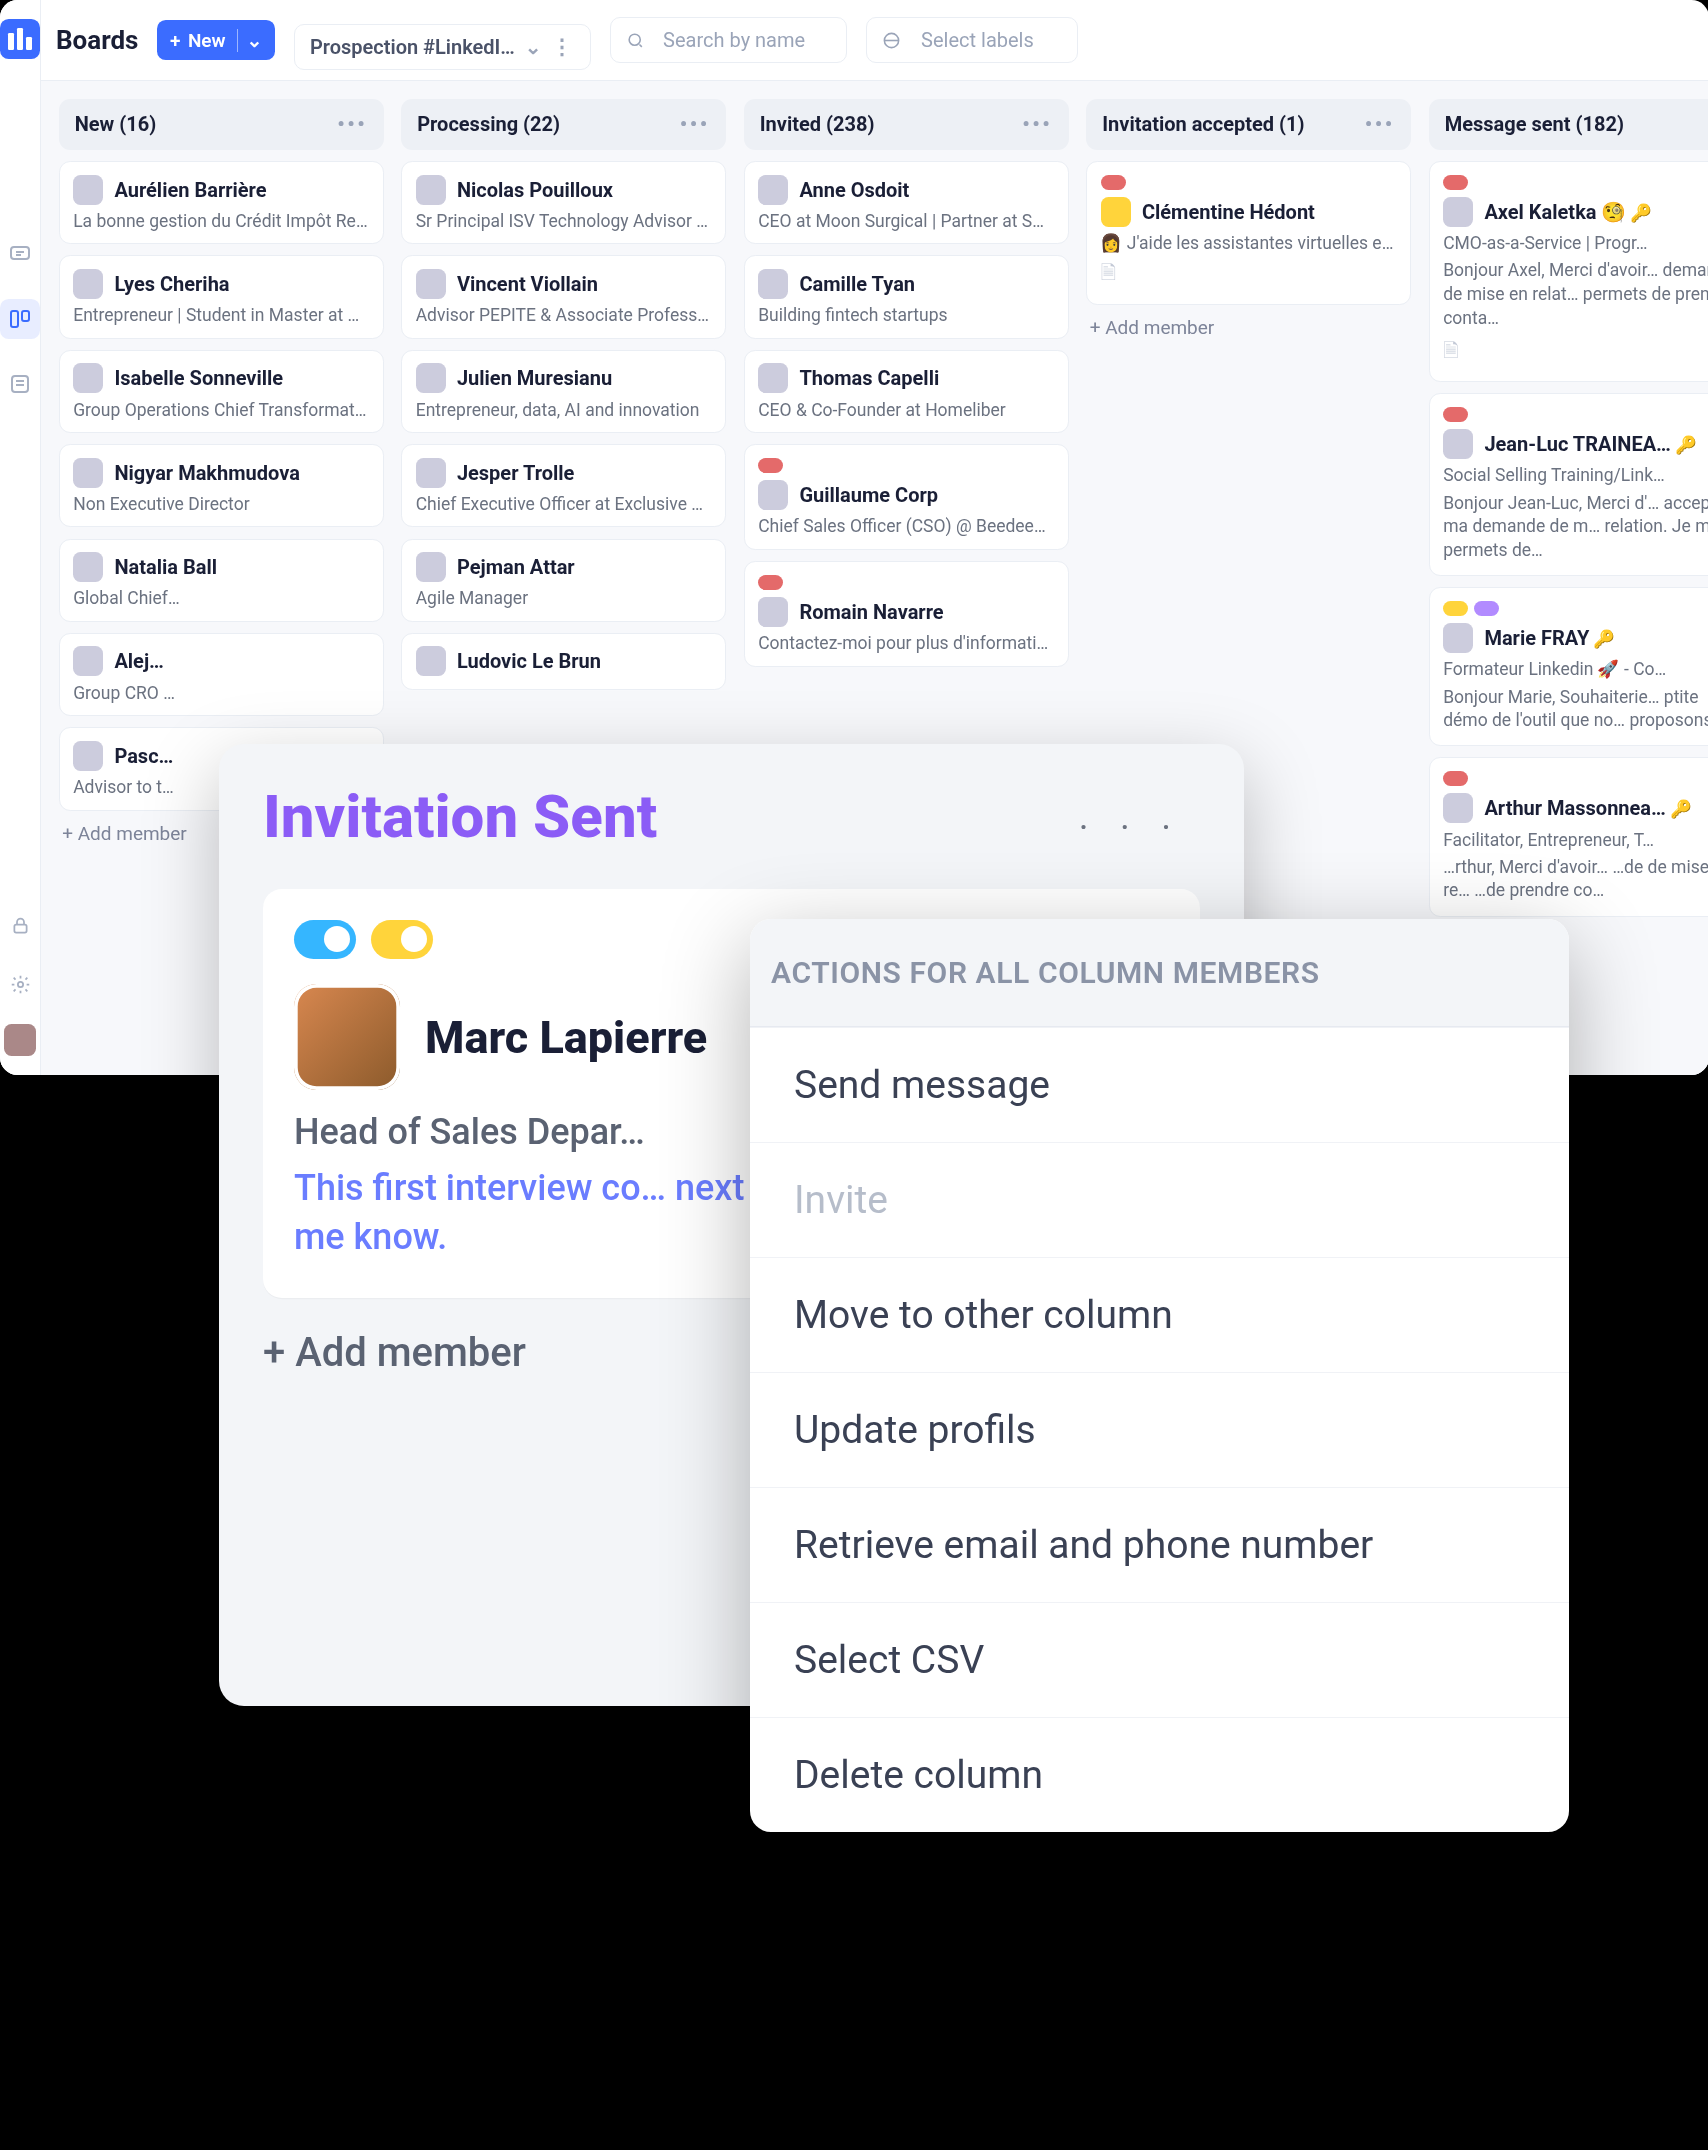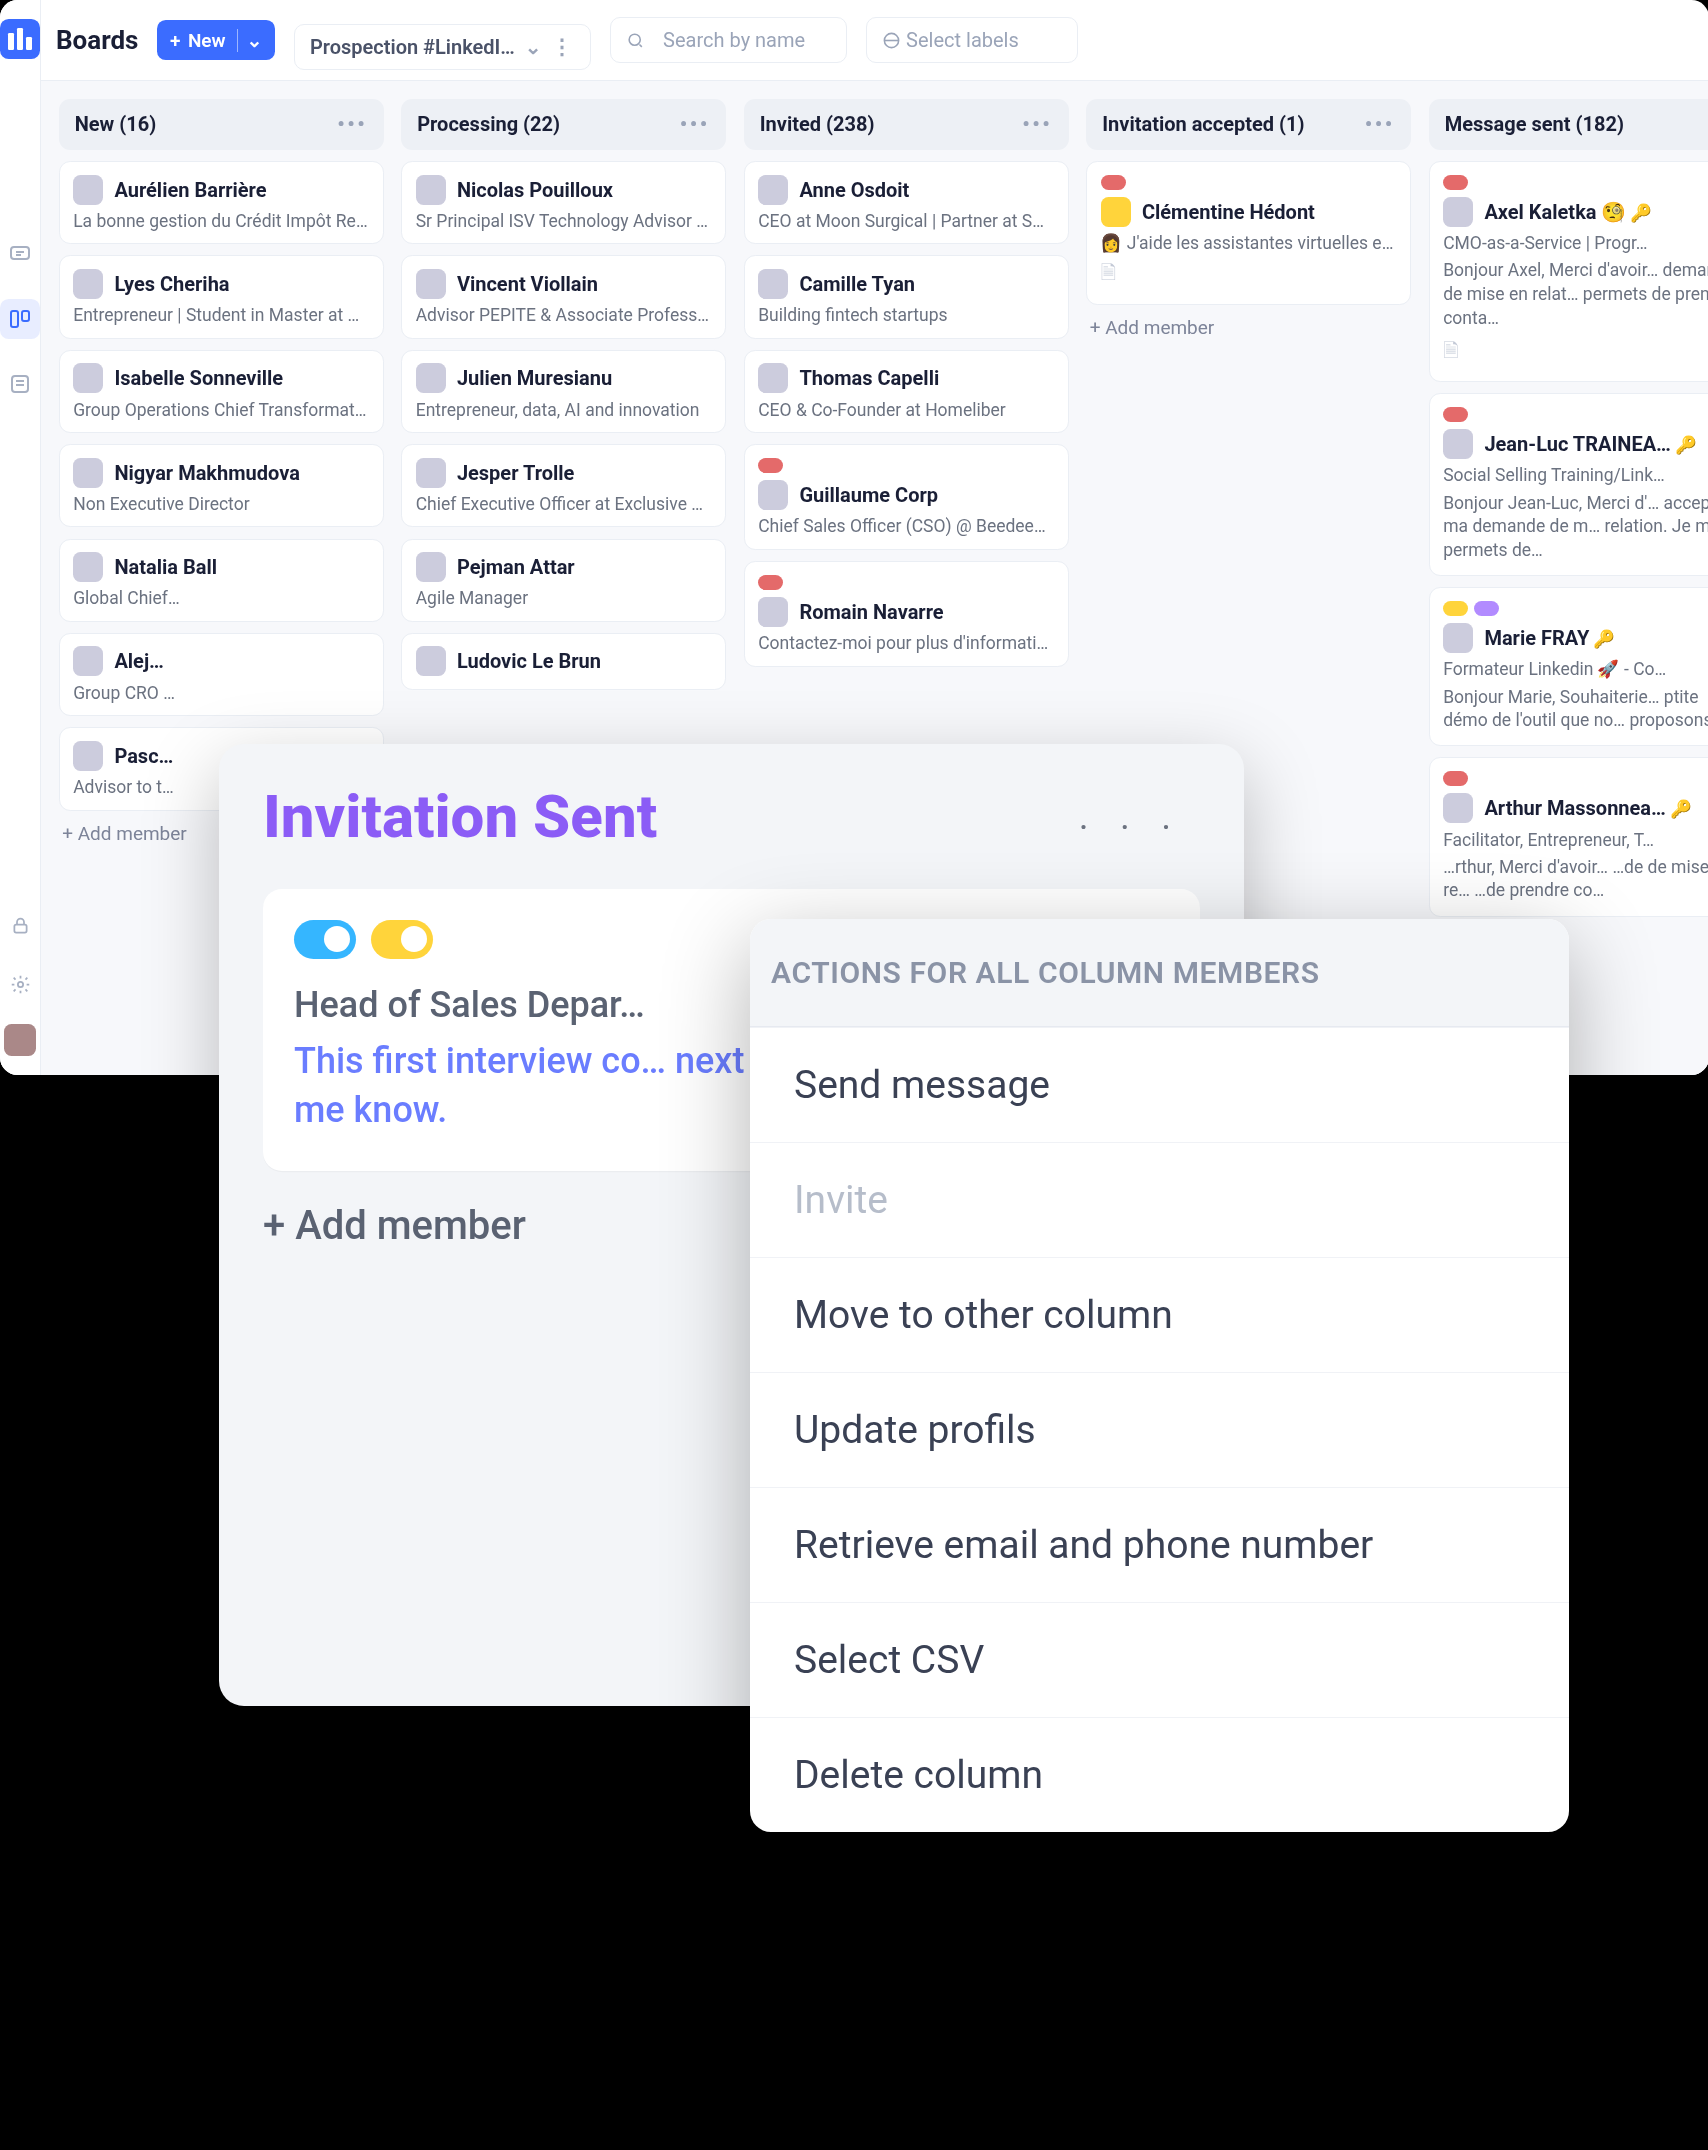--- a/index.html
+++ b/index.html
@@ -77,21 +77,21 @@
     font-size:20px; color:#4a5268; font-weight:600;
     min-width:269px;
     margin-top:14px;
   }
   .search-group {
     display:flex;align-items:center;gap:18px;
     border:0.6px solid #eaeef4; border-radius:10px; padding:10px 15px;
     font-size:20px; color:#9aa4b8; min-width:237px;
   }
   .label-group {
-    display:flex;align-items:center;gap:5px;
+    display:flex;align-items:center;gap:20px;
     border:0.6px solid #eaeef4; border-radius:10px; padding:10px 15px;
     font-size:20px; color:#9aa4b8; min-width:212px;
   }
   .columns {
     flex:1;
     display:flex;
     gap:17.5px;
     padding:17.5px;
     overflow:hidden;
     background:#f7f8fb;
@@ -502,20 +502,24 @@
 </div>
 
 <div class="detail-card">
   <div class="detail-title">Invitation Sent</div>
   <div class="detail-dots">· · ·</div>
   <div class="detail-inner">
     <div class="pill-row">
       <div class="pill blue"></div>
       <div class="pill yellow"></div>
     </div>
+    <div class="d-person">
+      <div class="d-avatar"></div>
+      <div class="d-name">Marc Lapierre</div>
+    </div>
     <div class="d-role">Head of Sales Depar…</div>
     <div class="d-note">This first interview co… next Wednesday at … PM. Let me know.</div>
   </div>
   <div class="d-add">+ Add member</div>
 </div>
 
 <div class="actions-menu">
   <div class="menu-head">ACTIONS FOR ALL COLUMN MEMBERS</div>
   <div id="menu-items">
       <div class="menu-item">Send message</div>

